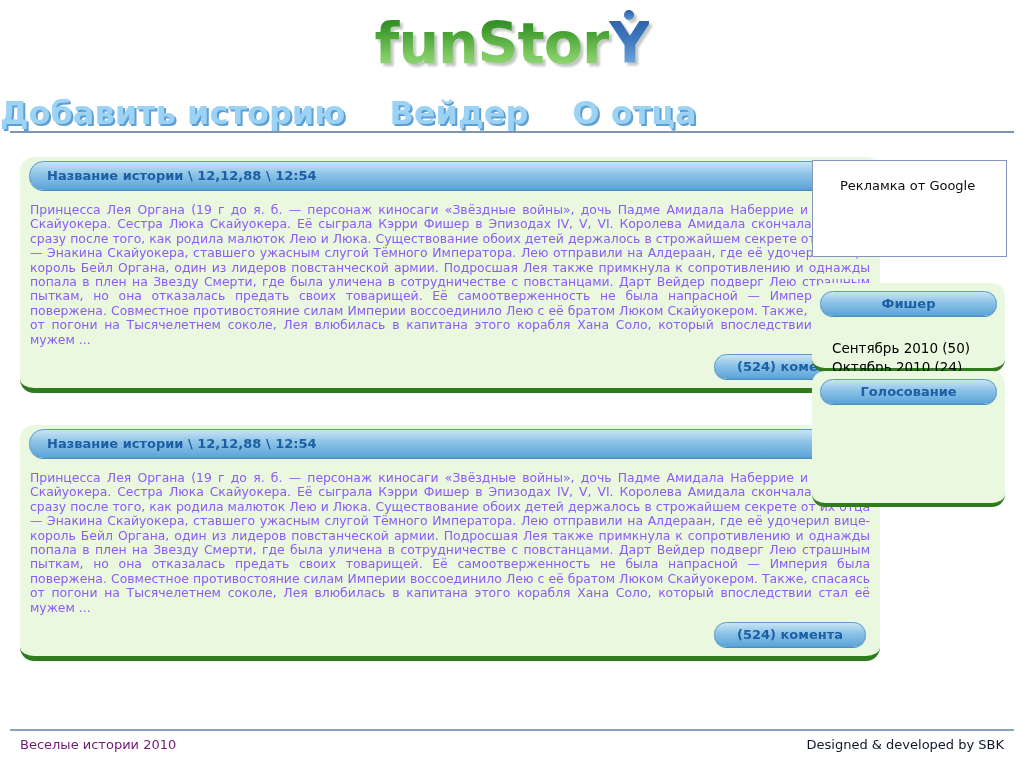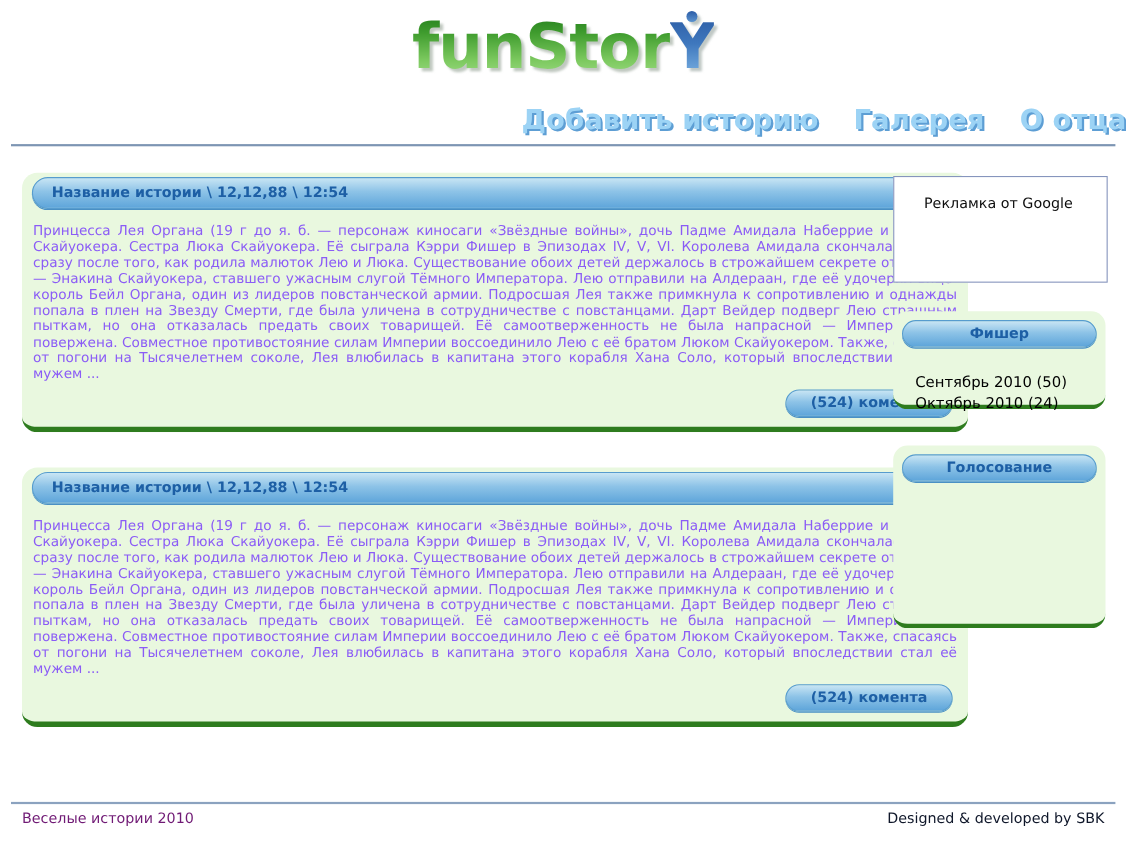--- a/index.html
+++ b/index.html
@@ -28,22 +28,22 @@
   }
   .y-dot {
     position:absolute; top:4px; left:50%; margin-left:-5px;
     width:10px; height:10px; border-radius:50%;
     background:linear-gradient(180deg,#2b5ca6,#5b93cf);
   }
 
   
   .nav {
     position:absolute; top:94px; left:0; width:100%;
-    display:flex; justify-content:flex-end; gap:32px;
-    font-size:25px; font-weight:bold; letter-spacing:0px;
+    display:flex; justify-content:flex-start; gap:44px;
+    font-size:32px; font-weight:bold; letter-spacing:0px;
     color:#9cd3f5;
     text-shadow:2px 2px 0 #5d9ed4;
   }
   .nav span { cursor:pointer; }
 
   .topline { position:absolute; top:131px; left:10px; right:10px; height:2px; background:#7d95b3; }
 
   
   .card {
     position:absolute; left:20px; width:860px; box-sizing:border-box;
@@ -75,40 +75,40 @@
     position:absolute; left:812px; top:160px; width:195px; height:97px;
     box-sizing:border-box; background:#ffffff; border:1px solid #8695bd;
     font-size:13px; color:#0d0d0d; padding:17px 0 13px 27px;
   }
   .side-card {
     position:absolute; left:812px; width:193px; box-sizing:border-box;
     background:#e9f8df; border-radius:13px; border-bottom:4px solid #2e7c1e;
     padding:8px 8px 0 8px;
   }
   .archive { top:283px; height:89px; }
-  .poll { top:405px; height:166px; }
+  .poll { top:371px; height:136px; }
   .side-header { height:25px; line-height:23px; text-align:center; cursor:pointer; }
   .archive-items { margin:23px 0 0 12px; font-size:13.5px; color:#000000; line-height:19px; }
   .archive-items div { cursor:pointer; }
 
   
   .footline { position:absolute; top:729px; left:10px; right:10px; height:2px; background:#8ba2bf; }
   .foot-left  { position:absolute; top:737px; left:20px;  font-size:13px; color:#701a75; }
   .foot-right { position:absolute; top:737px; right:20px; font-size:13px; color:#0f172a; }
 </style>
 </head>
 <body>
 
 <div class="logo">
   <span class="logo-green">funStor</span><span class="logo-blue"><span class="y-dot"></span><span>Y</span></span>
 </div>
 
 <div class="nav">
   <span>Добавить историю</span>
-  <span>Галерея</span>
+  <span>Вейдер</span>
   <span>О отца</span>
 </div>
 <div class="topline"></div>
 
 <div class="card card1">
   <div class="pill card-header">
     <span>Название истории \ 12,12,88 \ 12:54</span>
   </div>
   <div class="card-body">Принцесса Лея Органа (19 г до я. б. — персонаж киносаги «Звёздные войны», дочь Падме Амидала Наберрие и Энакина Скайуокера. Сестра Люка Скайуокера. Её сыграла Кэрри Фишер в Эпизодах IV, V, VI. Королева Амидала скончалась почти сразу после того, как родила малюток Лею и Люка. Существование обоих детей держалось в строжайшем секрете от их отца — Энакина Скайуокера, ставшего ужасным слугой Тёмного Императора. Лею отправили на Алдераан, где её удочерил вице-король Бейл Органа, один из лидеров повстанческой армии. Подросшая Лея также примкнула к сопротивлению и однажды попала в плен на Звезду Смерти, где была уличена в сотрудничестве с повстанцами. Дарт Вейдер подверг Лею страшным пыткам, но она отказалась предать своих товарищей. Её самоотверженность не была напрасной — Империя была повержена. Совместное противостояние силам Империи воссоединило Лею с её братом Люком Скайуокером. Также, спасаясь от погони на Тысячелетнем соколе, Лея влюбилась в капитана этого корабля Хана Соло, который впоследствии стал её мужем ...</div>
   <div class="pill card-btn">(524) комента</div>

